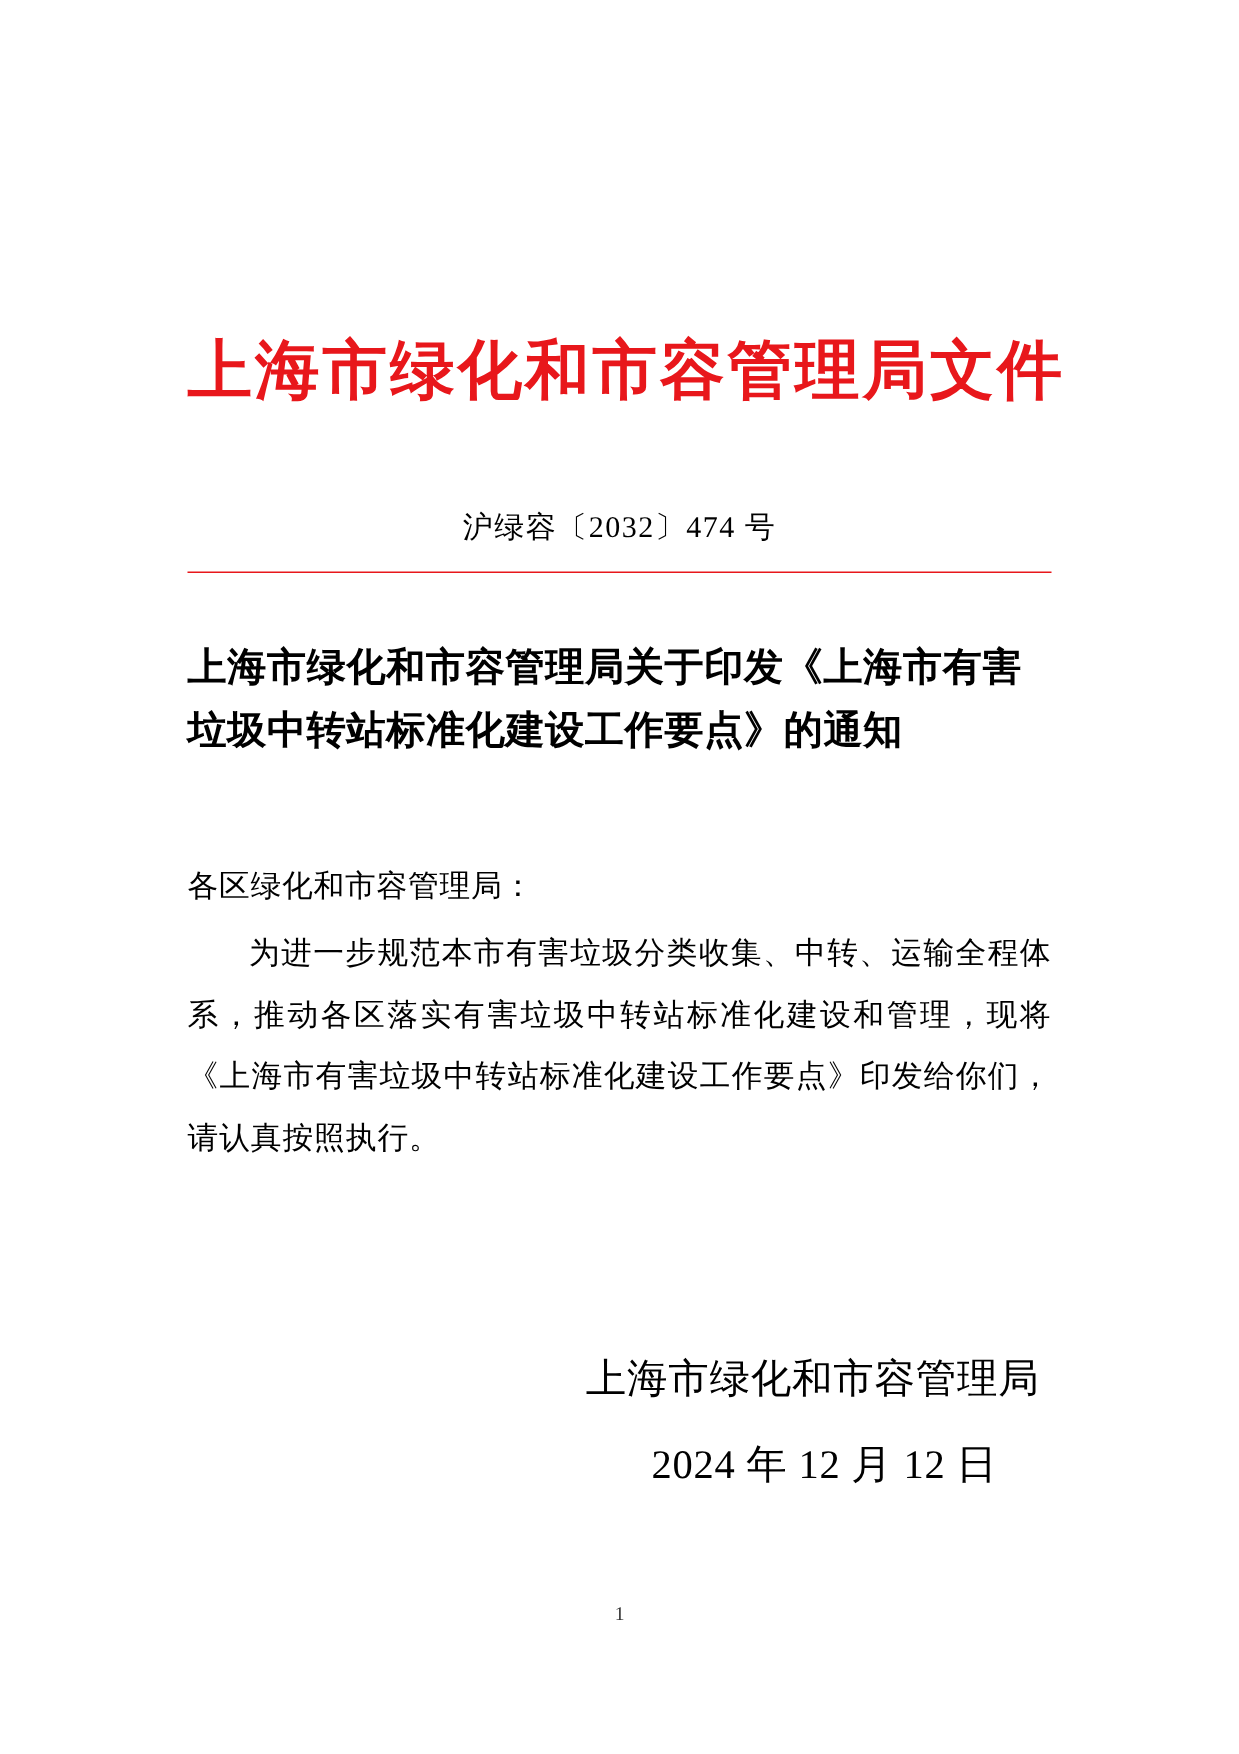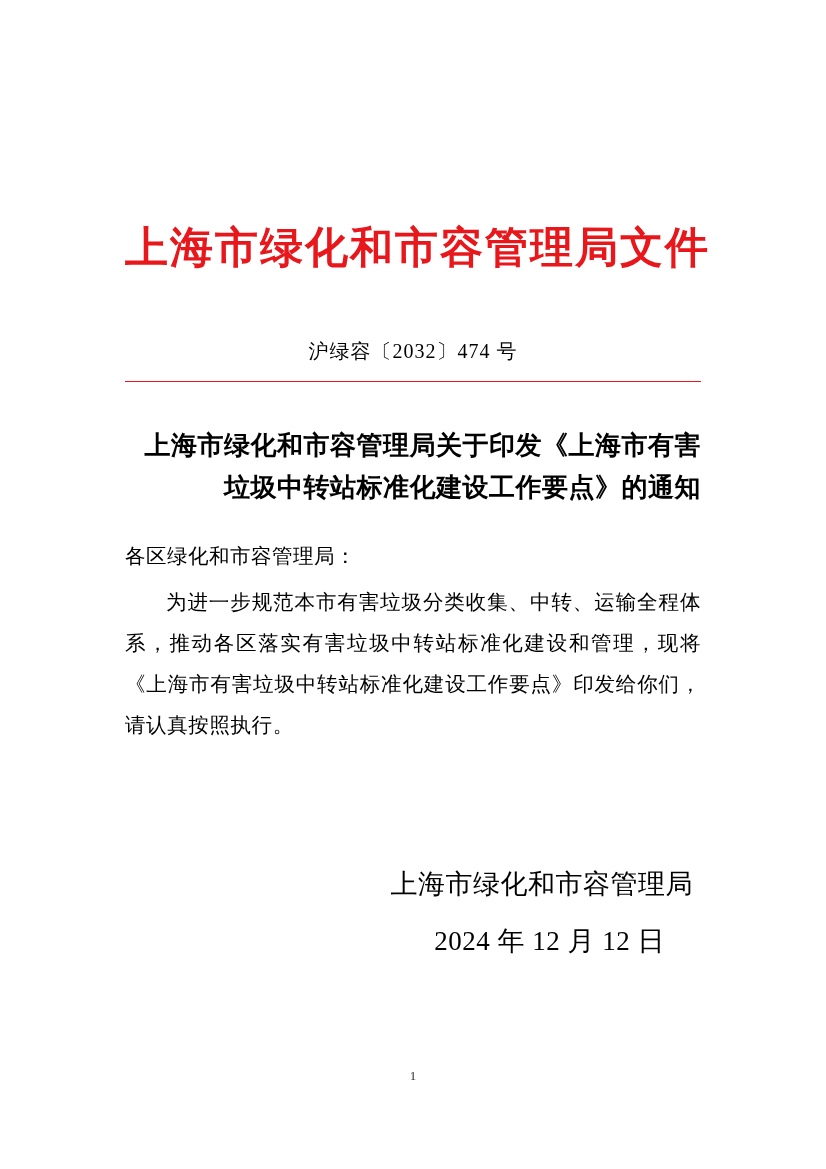--- a/index.html
+++ b/index.html
@@ -49,43 +49,44 @@
   
   .red-rule {
     border: none;
     border-top: 1.6px solid #e8171b;
     margin: 16px 0 0 0;
     height: 0;
   }
 
   
   .doc-title {
-    text-align: right;
+    text-align: left;
     font-weight: bold;
     font-size: 26px;
     line-height: 1.65;
     margin: 42px 0 0 0;
     letter-spacing: 0.5px;
     font-family: "DejaVu Serif", "Liberation Serif", serif;
   }
 
   
   .salutation {
     font-size: 20.5px;
-    margin-top: 29px;
+    margin-top: 64px;
     line-height: 1.85;
     letter-spacing: 0.5px;
   }
   .body-para {
     font-size: 20.5px;
     line-height: 2.0;
     text-indent: 2em;
     text-align: justify;
     margin-top: 6px;
     letter-spacing: 0.6px;
+    font-family: Liberation Mono, monospace;
   }
 
   
   .signature {
     margin-top: 110px;
     text-align: right;
     font-size: 27px;
     line-height: 2.1;
     letter-spacing: 0.5px;
     padding-right: 8px;

